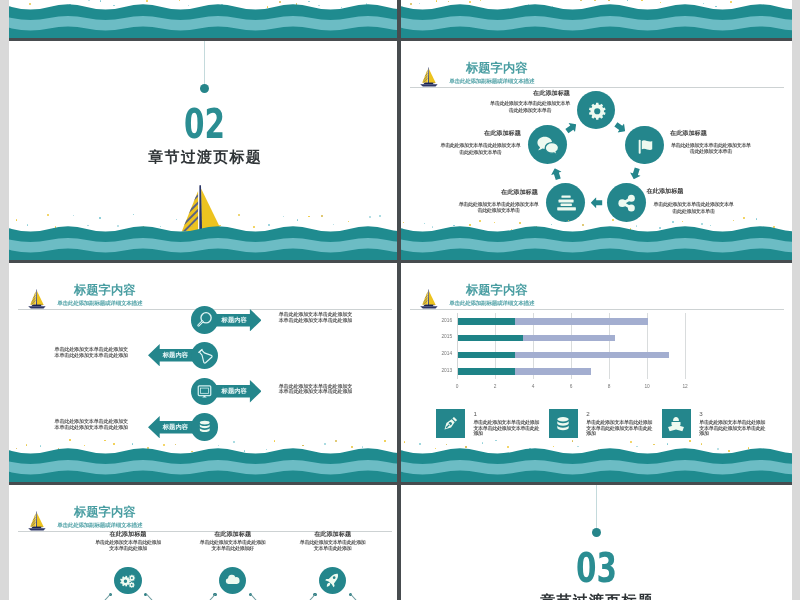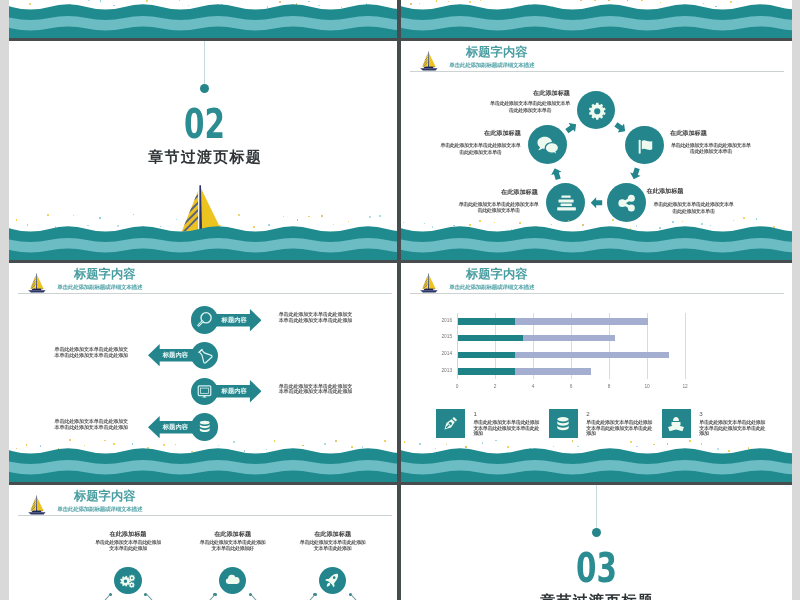--- a/index.html
+++ b/index.html
@@ -9,21 +9,21 @@
   .col{position:absolute;top:-181px;width:391px;height:790px;overflow:hidden;}
   .colL{left:9px;}
   .colR{left:401px;}
   .vdiv{position:absolute;left:397px;top:0;width:4px;height:600px;background:#474c4f;}
   .slide{position:absolute;left:0;width:391px;height:222px;background:#fff;overflow:hidden;}
   .sbot{position:absolute;left:0;bottom:0;width:391px;height:3px;background:#474c4f;}
   .wavewrap{position:absolute;left:0;bottom:3px;width:391px;height:40px;overflow:hidden;}
   svg{display:block;}
 
   
-  .hdr{position:absolute;left:0;top:0;width:357px;height:36px;}
+  .hdr{position:absolute;left:0;top:16px;width:357px;height:36px;}
   .hdr .rule{position:absolute;left:9px;top:29.9px;width:374px;height:1px;background:#cdd2d3;}
   .hdr .ttl{position:absolute;left:65px;top:4.6px;font-size:12.3px;font-weight:700;
             color:#4a9ea2;letter-spacing:0px;line-height:1;white-space:nowrap;}
   .hdr .sub{position:absolute;left:48.2px;top:22.2px;font-size:5.6px;font-weight:700;
             color:#53a3a8;letter-spacing:-0.28px;line-height:1;white-space:nowrap;}
   .boat-s{position:absolute;left:18.5px;top:10.2px;width:18px;height:20px;}
 
   .t-title{font-size:6.15px;font-weight:700;color:#3a3a3a;letter-spacing:0;line-height:1.2;white-space:nowrap;}
   .t-body{font-size:5px;font-weight:700;color:#555;line-height:6.4px;letter-spacing:-0.3px;}
   .abs{position:absolute;}

